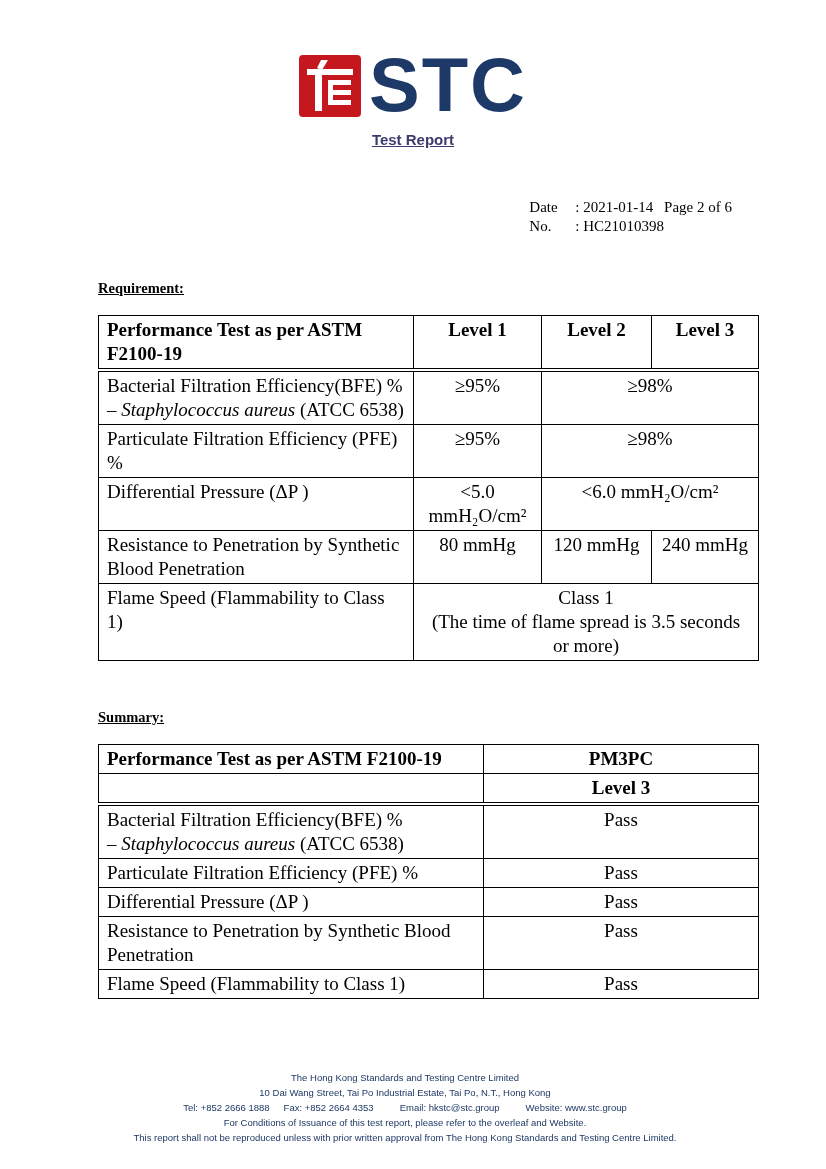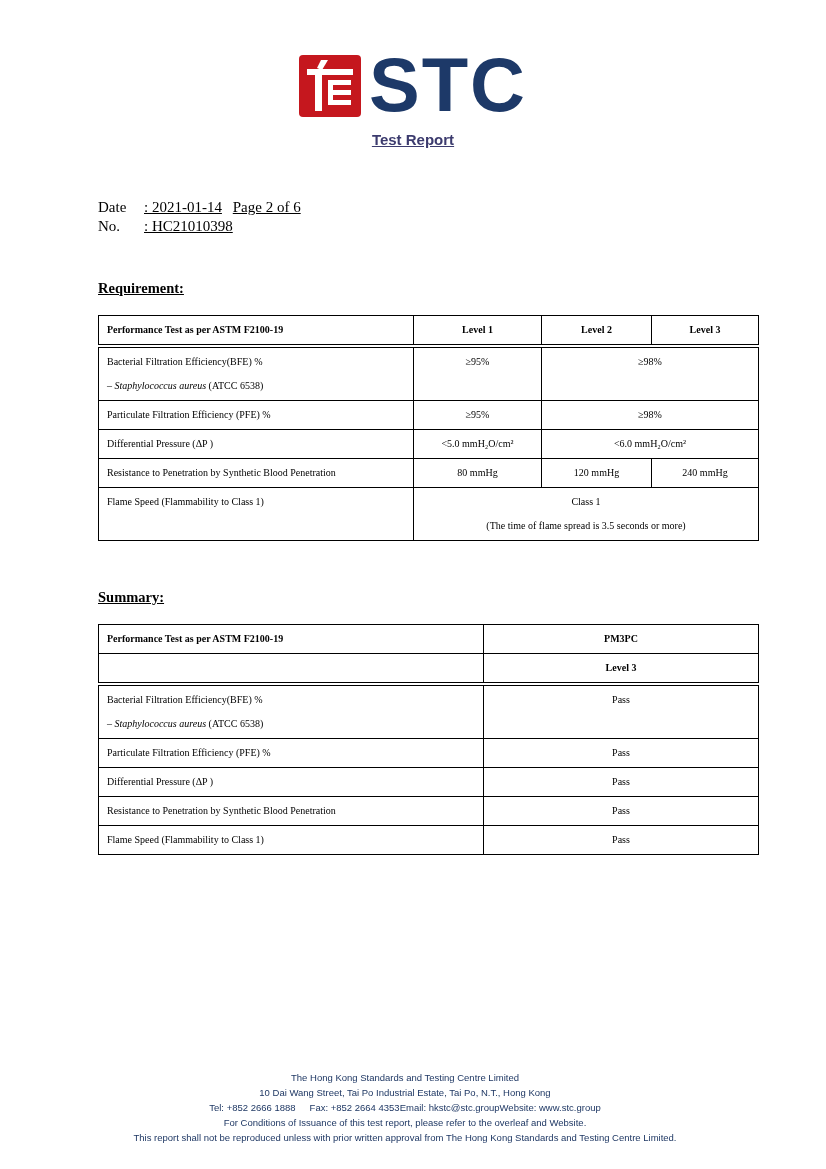--- a/index.html
+++ b/index.html
@@ -32,45 +32,44 @@
     font-weight:bold;
     font-size:15px;
     color:#3c3b6e;
     text-decoration:underline;
   }
 
   
   .meta {
     margin:50px 94px 0 98px;
     display:flex;
-    justify-content:flex-start;
+    justify-content:flex-end;
     align-items:flex-start;
     font-size:15px;
-    text-decoration:underline;
   }
   .meta-left div { line-height:19px; }
   .meta-label { display:inline-block; width:46px; }
   .meta-right { line-height:19px; }
 
   
   .section-heading {
     margin:44px 0 0 98px;
     font-size:14.5px;
     font-weight:bold;
     text-decoration:underline;
   }
   .section-heading.summary { margin-top:48px; }
 
   
   table.report {
     margin:18px 6px 0 98px;
     width:660px;
     border-collapse:collapse;
     table-layout:fixed;
-    font-size:10px;
+    font-size:19px;
   }
   table.report th, table.report td {
     border:1px solid #000;
     padding:2px 8px;
     line-height:24px;
     vertical-align:top;
     text-align:left;
     font-weight:normal;
     overflow:hidden;
   }
@@ -84,21 +83,21 @@
   .footer {
     position:absolute;
     left:0; right:16px; bottom:24px;
     text-align:center;
     font-family:"Liberation Sans", sans-serif;
     font-size:9.5px;
     line-height:15px;
     color:#1f3864;
   }
   .footer .gap-sm { margin-left:14px; }
-  .footer .gap-lg { }
+  .footer .gap-lg { margin-left:26px; }
 </style>
 </head>
 <body>
 
 <div class="page">
 
   <div class="logo-block">
     <div class="logo-row">
       <svg class="logo-mark" viewBox="0 0 62 62" xmlns="http://www.w3.org/2000/svg">
         <rect width="62" height="62" rx="4" fill="#c5171e"></rect>

